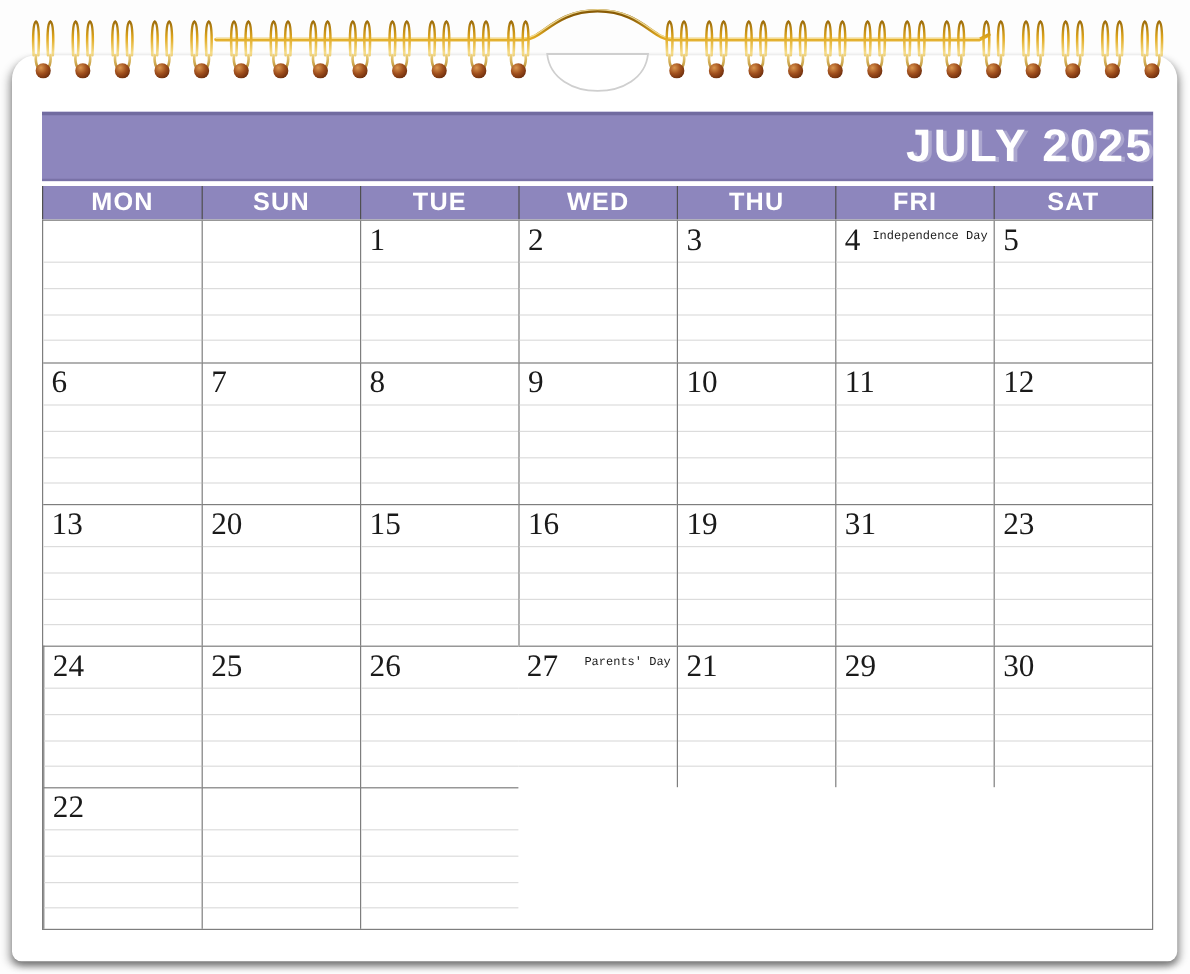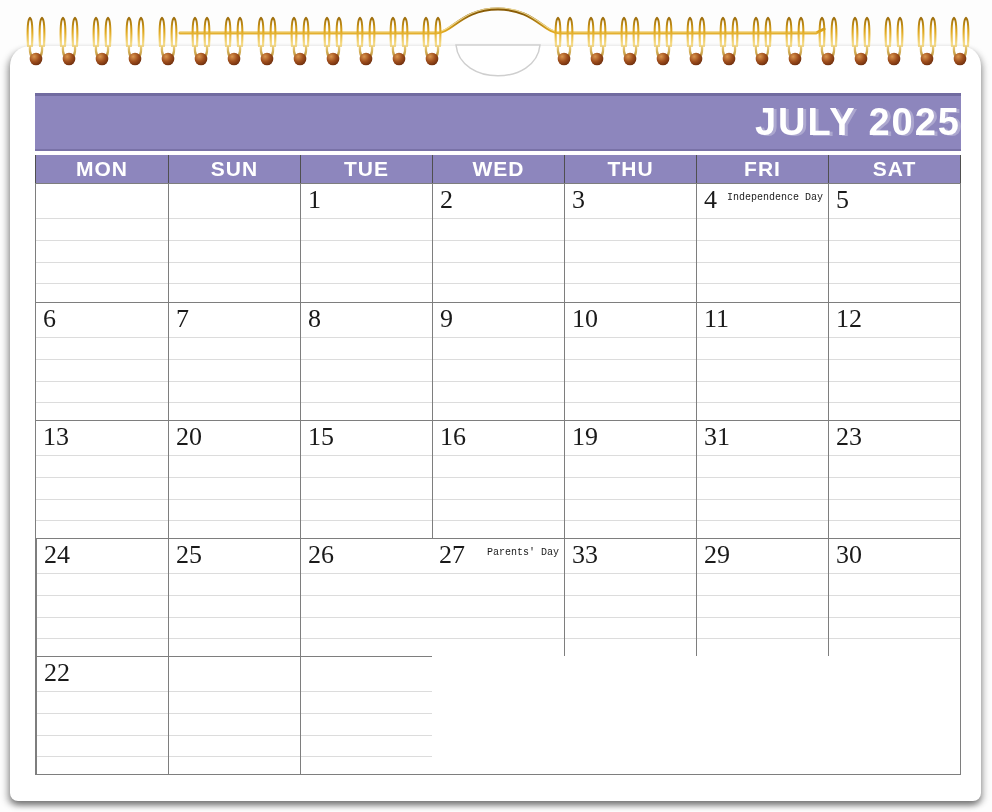--- a/index.html
+++ b/index.html
@@ -378,21 +378,21 @@
         <div class="rule" style="top: 78px;"></div>
         <div class="rule" style="top: 99px;"></div>
         <span class="date">27</span>
         <span class="holiday">Parents' Day</span>
       </div>
       <div class="cell">
         <div class="rule" style="top: 34px;"></div>
         <div class="rule" style="top: 56px;"></div>
         <div class="rule" style="top: 78px;"></div>
         <div class="rule" style="top: 99px;"></div>
-        <span class="date">33</span>
+        <span class="date">21</span>
       </div>
       <div class="cell">
         <div class="rule" style="top: 34px;"></div>
         <div class="rule" style="top: 56px;"></div>
         <div class="rule" style="top: 78px;"></div>
         <div class="rule" style="top: 99px;"></div>
         <span class="date">29</span>
       </div>
       <div class="cell">
         <div class="rule" style="top: 34px;"></div>

